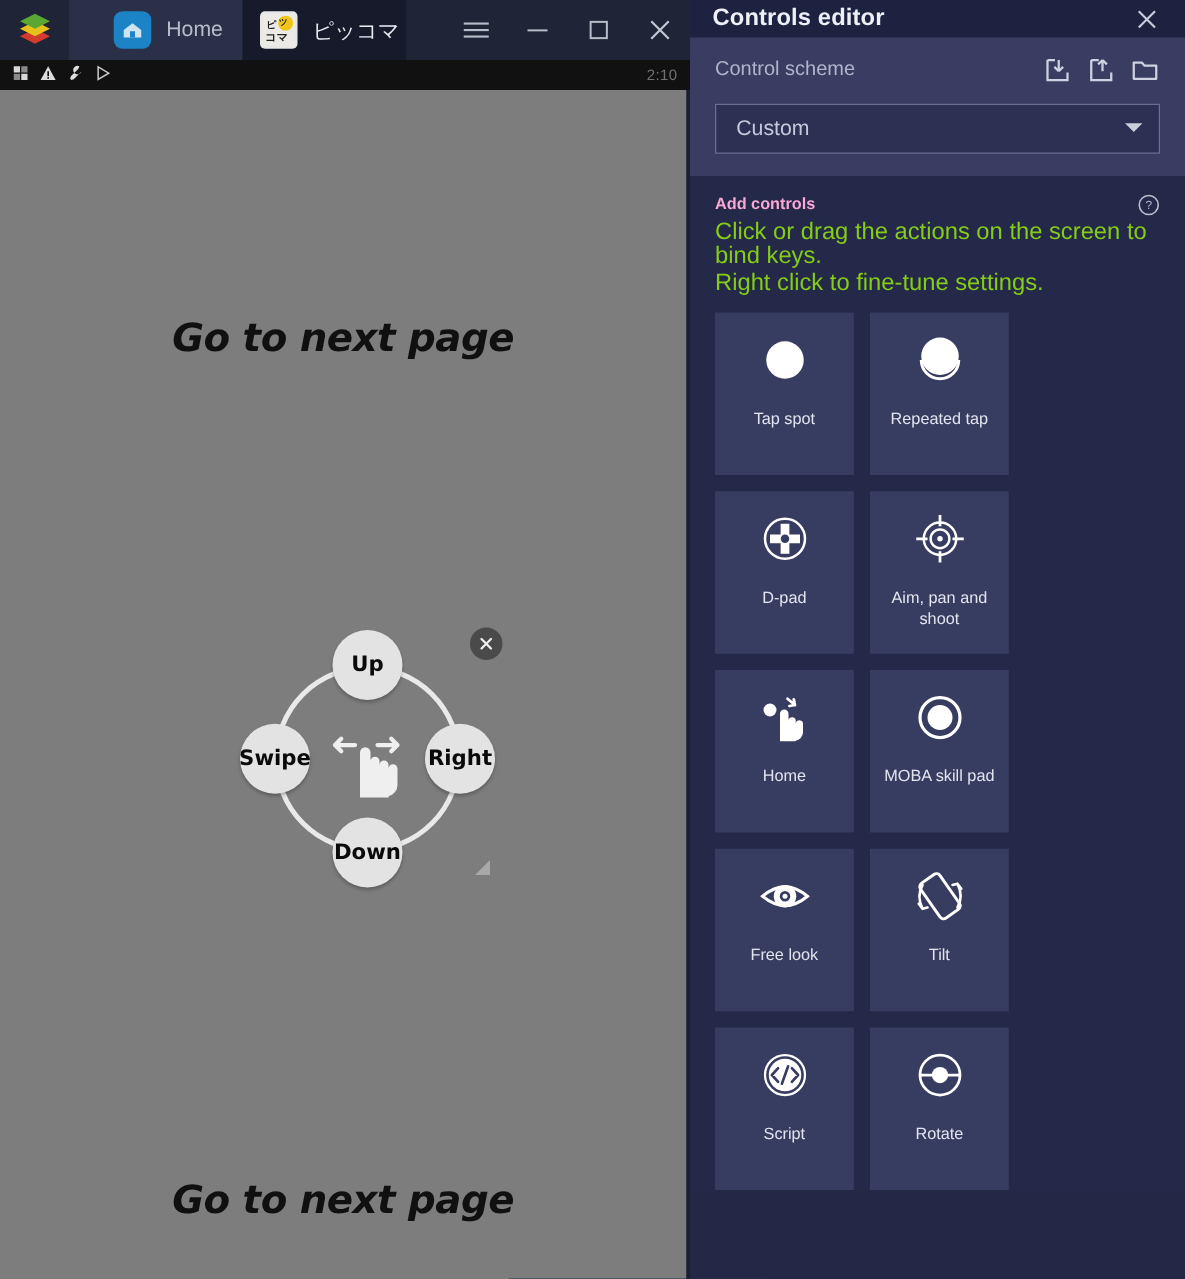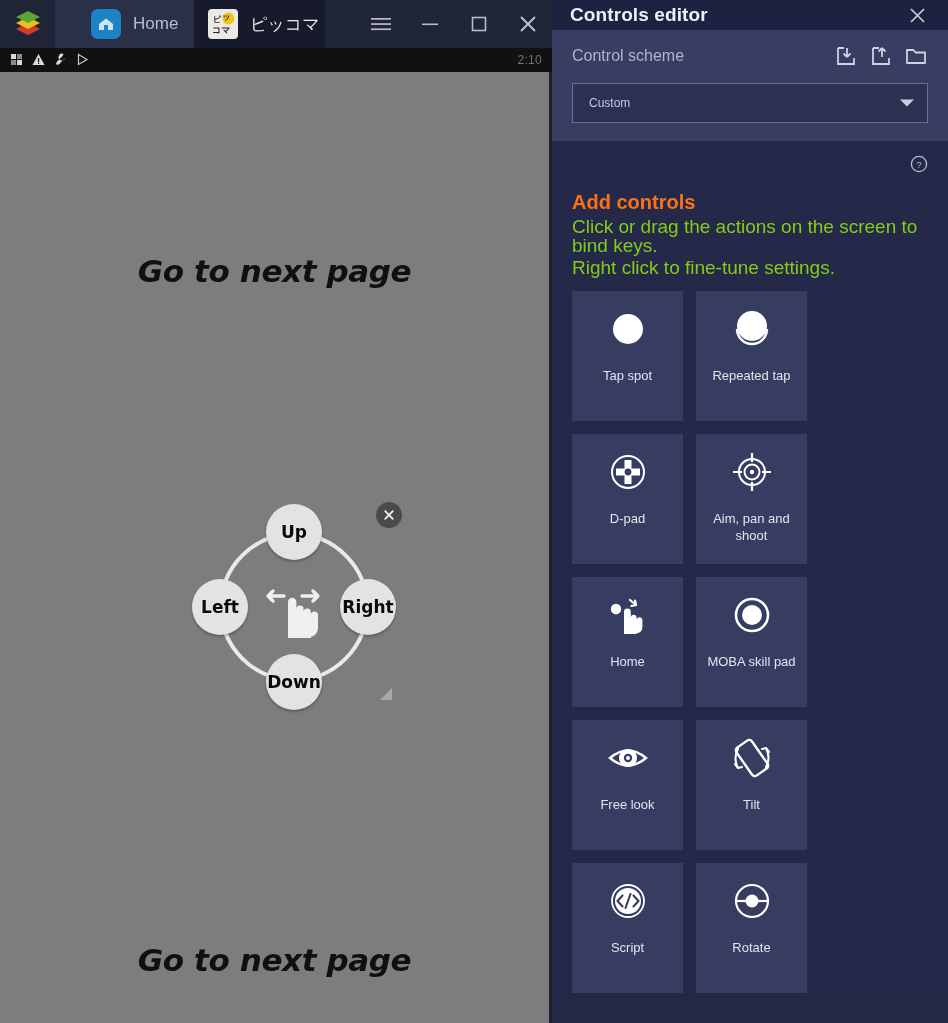--- a/index.html
+++ b/index.html
@@ -100,26 +100,26 @@
 
   #scheme-section { background: #383d61; padding: 14px 20px 18px 20px; }
   #scheme-row { display: flex; align-items: center; }
   #scheme-label { font-size: 16px; color: #b0b5cc; }
   #scheme-icons { margin-left: auto; display: flex; align-items: center; gap: 11px; }
   .sch-ic { width: 24px; height: 24px; color: #ced2e2; display:flex; align-items:center; justify-content:center;}
   #scheme-select {
     margin-top: 15px; height: 40px; background: #2c3154;
     border: 1px solid #6a6f92; display: flex; align-items: center; padding: 0 12px 0 16px;
   }
-  #scheme-value { font-size: 12px; color: #c5c9dc; }
+  #scheme-value { font-size: 17px; color: #c5c9dc; }
   #scheme-caret { margin-left: auto; color: #c9cddc; }
 
   #add-section { background: #242849; padding: 14px 20px 0 20px; flex: 0 0 auto; }
   #add-head { display: flex; align-items: flex-start; }
-  #add-title { font-size: 20px; font-weight: bold; color: #f97316; margin-top: 36px; }
+  #add-title { font-size: 13px; font-weight: bold; color: #f9a8d4; }
   #help-icon { margin-left: auto; width: 18px; height: 18px; color: #b9bdd0; }
   .add-sub { font-size: 19px; color: #84cc16; line-height: 19px; margin-top: 3px; }
 
   #tiles { display: flex; flex-wrap: wrap; gap: 13px; margin-top: 14px; }
   .tile {
     width: 111px; height: 130px; background: #373c61;
     display: flex; flex-direction: column; align-items: center; justify-content: flex-start;
   }
   .tile-icon { height: 76px; display: flex; align-items: center; justify-content: center; width: 100%; }
   .tile-label {
@@ -229,21 +229,21 @@
       <div class="page-text" id="page-text-top">Go to next page</div>
       <div class="page-text" id="page-text-bottom">Go to next page</div>
 
       <div id="swipe-overlay">
         <div id="swipe-ring"></div>
 
         <div class="dir-btn" id="dir-up">
           <span>Up</span>
         </div>
         <div class="dir-btn" id="dir-left">
-          <span>Left</span>
+          <span>Swipe</span>
         </div>
         <div class="dir-btn" id="dir-right">
           <span>Right</span>
         </div>
         <div class="dir-btn" id="dir-down">
           <span>Down</span>
         </div>
 
         <div id="swipe-hand">
           <svg width="80" height="80" viewBox="0 0 80 80">

